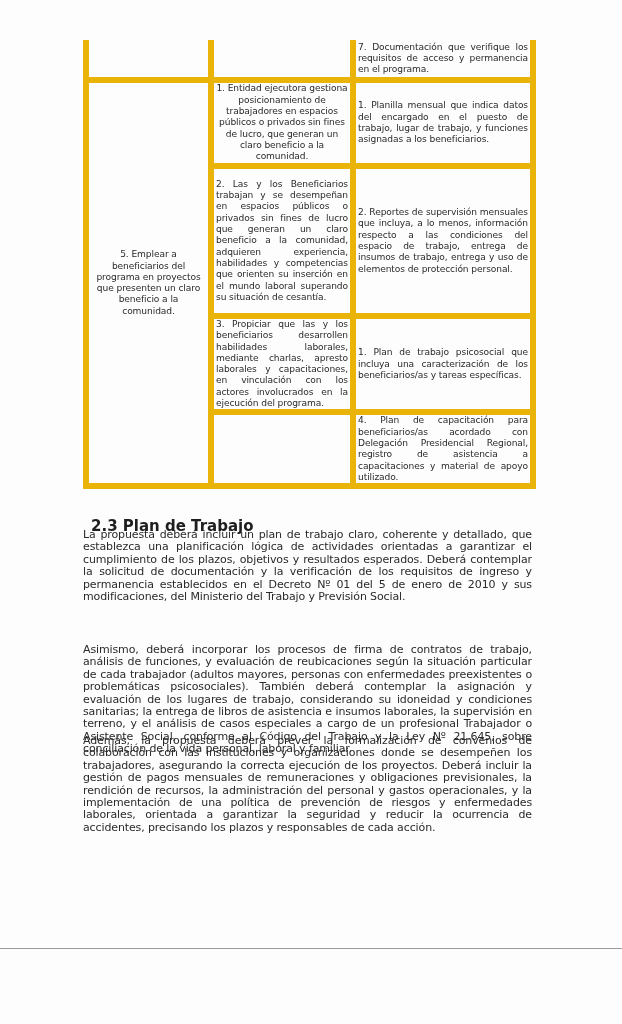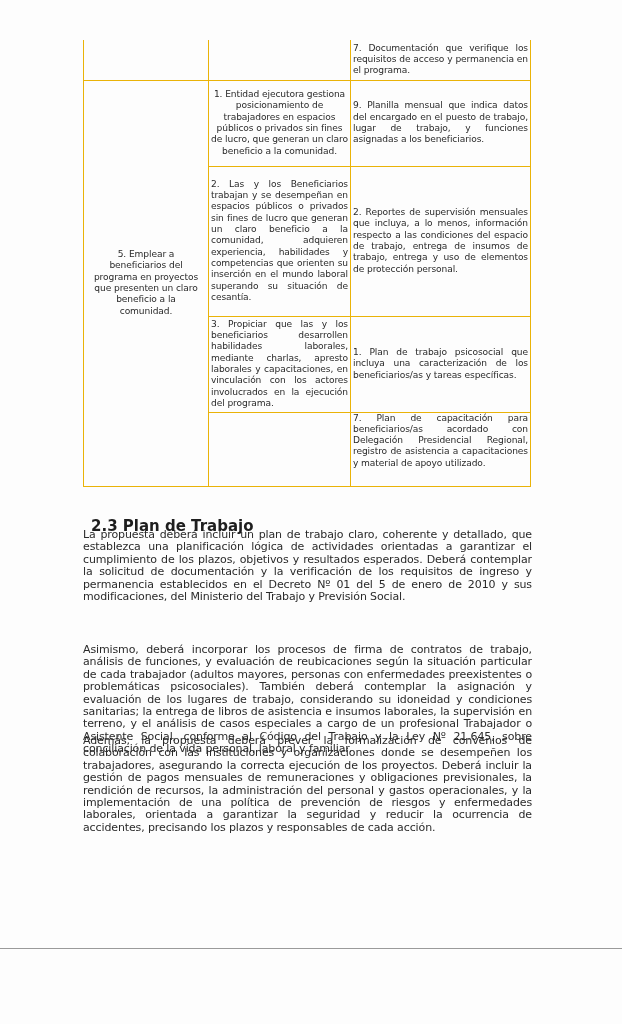--- a/index.html
+++ b/index.html
@@ -27,21 +27,21 @@
       left: 83px;
       top: 40px;
       width: 447px;
       border-collapse: collapse;
       table-layout: fixed;
       font-size: 9.1px;
       line-height: 11.3px;
       letter-spacing: -0.1px;
     }
     .tbl td {
-      border: 1px solid #eab308;
+      border: 6px solid #eab308;
       vertical-align: middle;
       padding: 0 2px;
     }
     .tbl col.c1 { width: 125px; }
     .tbl col.c2 { width: 142px; }
     .tbl col.c3 { width: 180px; }
     .tbl tr.top-row td { border-top: none; }
     .tbl td.center { text-align: center; }
     .tbl td.justify { text-align: justify; text-align-last: left; }
     .tbl td.top { vertical-align: top; }
@@ -94,33 +94,33 @@
     </colgroup>
     <tbody>
         <tr class="top-row" style="height:40px;">
       <td></td>
       <td></td>
       <td class="justify">7. Documentación que verifique los requisitos de acceso y permanencia en el programa.</td>
     </tr>
     <tr style="height:86px;">
       <td class="objective" rowspan="4">5. Emplear a beneficiarios del programa en proyectos que presenten un claro beneficio a la comunidad.</td>
       <td class="center">1. Entidad ejecutora gestiona posicionamiento de trabajadores en espacios públicos o privados sin fines de lucro, que generan un claro beneficio a la comunidad.</td>
-      <td class="justify">9. Planilla mensual que indica datos del encargado en el puesto de trabajo, lugar de trabajo, y funciones asignadas a los beneficiarios.</td>
+      <td class="justify">1. Planilla mensual que indica datos del encargado en el puesto de trabajo, lugar de trabajo, y funciones asignadas a los beneficiarios.</td>
     </tr>
     <tr style="height:150px;">
       <td class="justify">2. Las y los Beneficiarios trabajan y se desempeñan en espacios públicos o privados sin fines de lucro que generan un claro beneficio a la comunidad, adquieren experiencia, habilidades y competencias que orienten su inserción en el mundo laboral superando su situación de cesantía.</td>
       <td class="justify">2. Reportes de supervisión mensuales que incluya, a lo menos, información respecto a las condiciones del espacio de trabajo, entrega de insumos de trabajo, entrega y uso de elementos de protección personal.</td>
     </tr>
     <tr style="height:96px;">
       <td class="justify">3. Propiciar que las y los beneficiarios desarrollen habilidades laborales, mediante charlas, apresto laborales y capacitaciones, en vinculación con los actores involucrados en la ejecución del programa.</td>
       <td class="justify">1. Plan de trabajo psicosocial que incluya una caracterización de los beneficiarios/as y tareas específicas.</td>
     </tr>
     <tr style="height:74px;">
       <td></td>
-      <td class="justify top">7. Plan de capacitación para beneficiarios/as acordado con Delegación Presidencial Regional, registro de asistencia a capacitaciones y material de apoyo utilizado.</td>
+      <td class="justify top">4. Plan de capacitación para beneficiarios/as acordado con Delegación Presidencial Regional, registro de asistencia a capacitaciones y material de apoyo utilizado.</td>
     </tr>
   </tbody>
     </table>
 
   <div class="heading">2.3 Plan de Trabajo</div>
 
   <p class="section p1" style="margin:0;">La propuesta deberá incluir un plan de trabajo claro, coherente y detallado, que establezca una planificación lógica de actividades orientadas a garantizar el cumplimiento de los plazos, objetivos y resultados esperados. Deberá contemplar la solicitud de documentación y la verificación de los requisitos de ingreso y permanencia establecidos en el Decreto Nº 01 del 5 de enero de 2010 y sus modificaciones, del Ministerio del Trabajo y Previsión Social.</p>
   <p class="section p2" style="margin:0;">Asimismo, deberá incorporar los procesos de firma de contratos de trabajo, análisis de funciones, y evaluación de reubicaciones según la situación particular de cada trabajador (adultos mayores, personas con enfermedades preexistentes o problemáticas psicosociales). También deberá contemplar la asignación y evaluación de los lugares de trabajo, considerando su idoneidad y condiciones sanitarias; la entrega de libros de asistencia e insumos laborales, la supervisión en terreno, y el análisis de casos especiales a cargo de un profesional Trabajador o Asistente Social, conforme al Código del Trabajo y la Ley Nº 21.645, sobre conciliación de la vida personal, laboral y familiar.</p>
   <p class="section p3" style="margin:0;">Además, la propuesta deberá prever la formalización de convenios de colaboración con las instituciones y organizaciones donde se desempeñen los trabajadores, asegurando la correcta ejecución de los proyectos. Deberá incluir la gestión de pagos mensuales de remuneraciones y obligaciones previsionales, la rendición de recursos, la administración del personal y gastos operacionales, y la implementación de una política de prevención de riesgos y enfermedades laborales, orientada a garantizar la seguridad y reducir la ocurrencia de accidentes, precisando los plazos y responsables de cada acción.</p>
 

